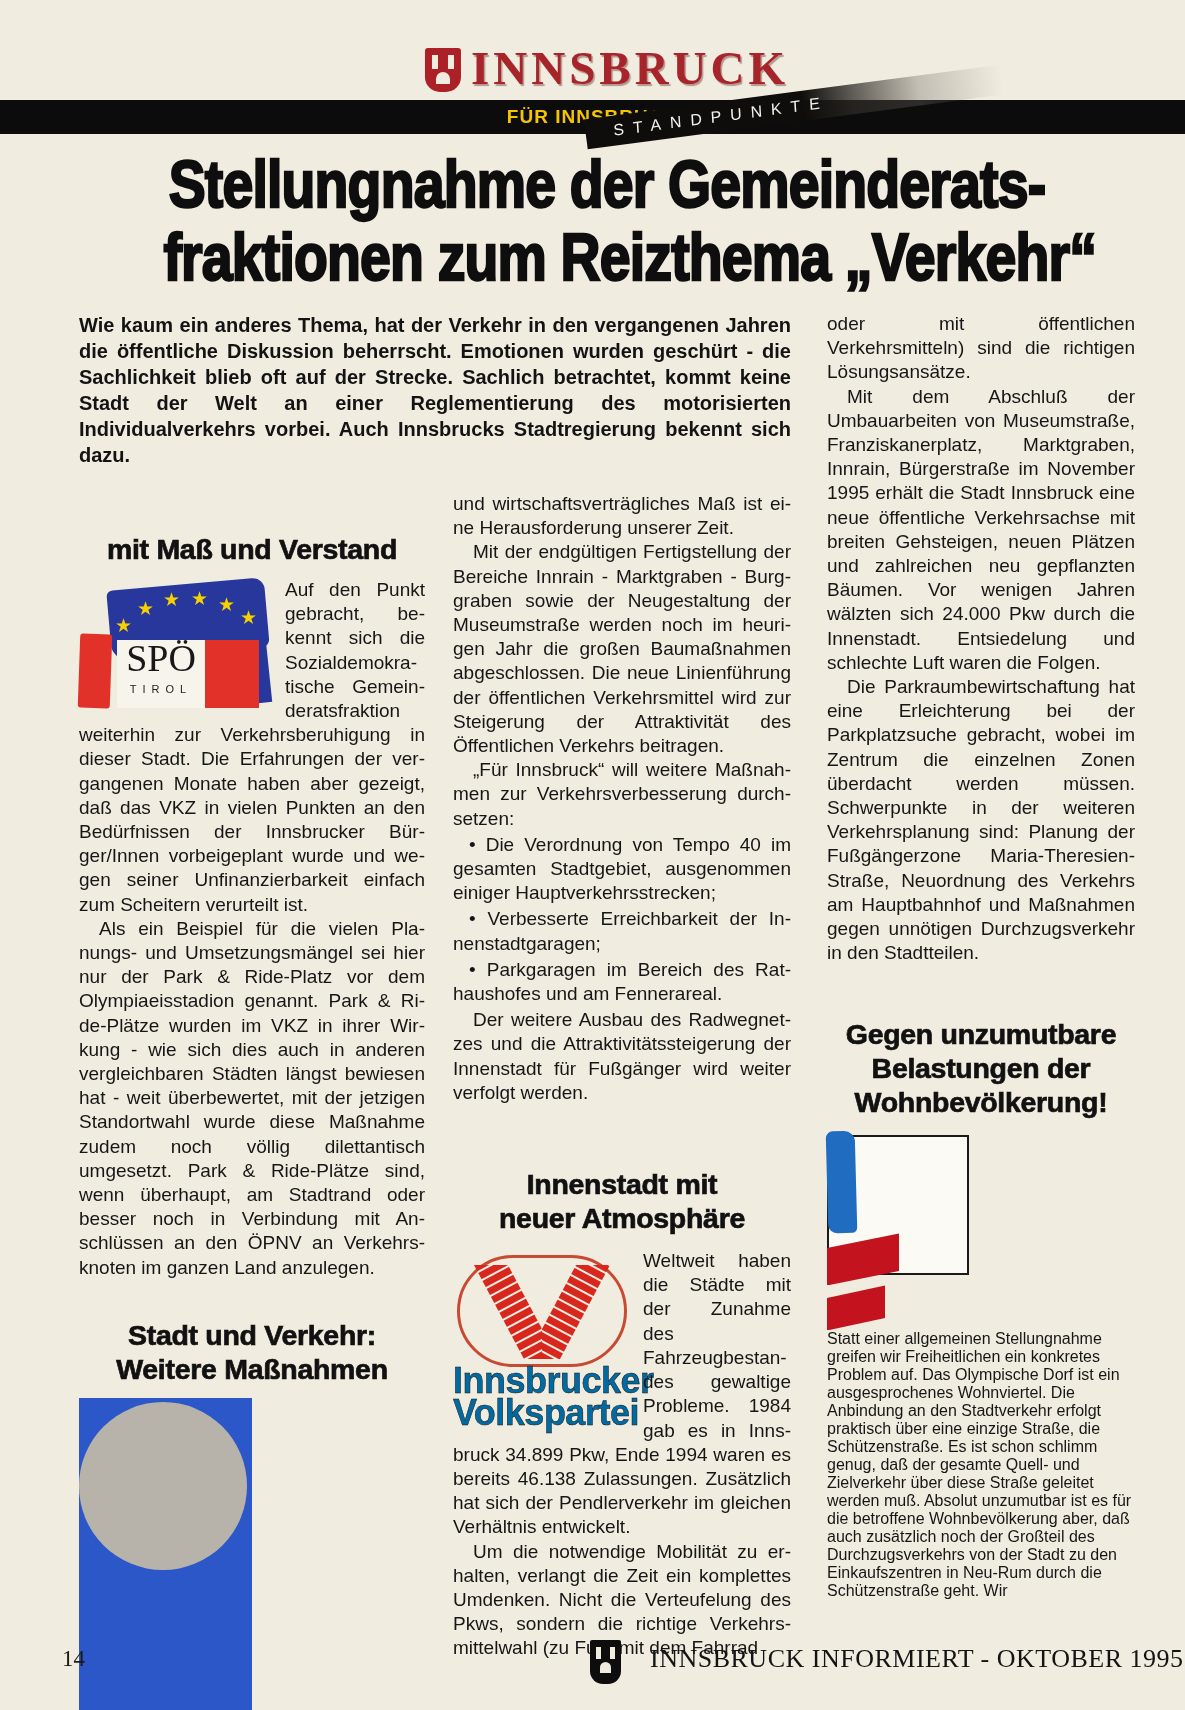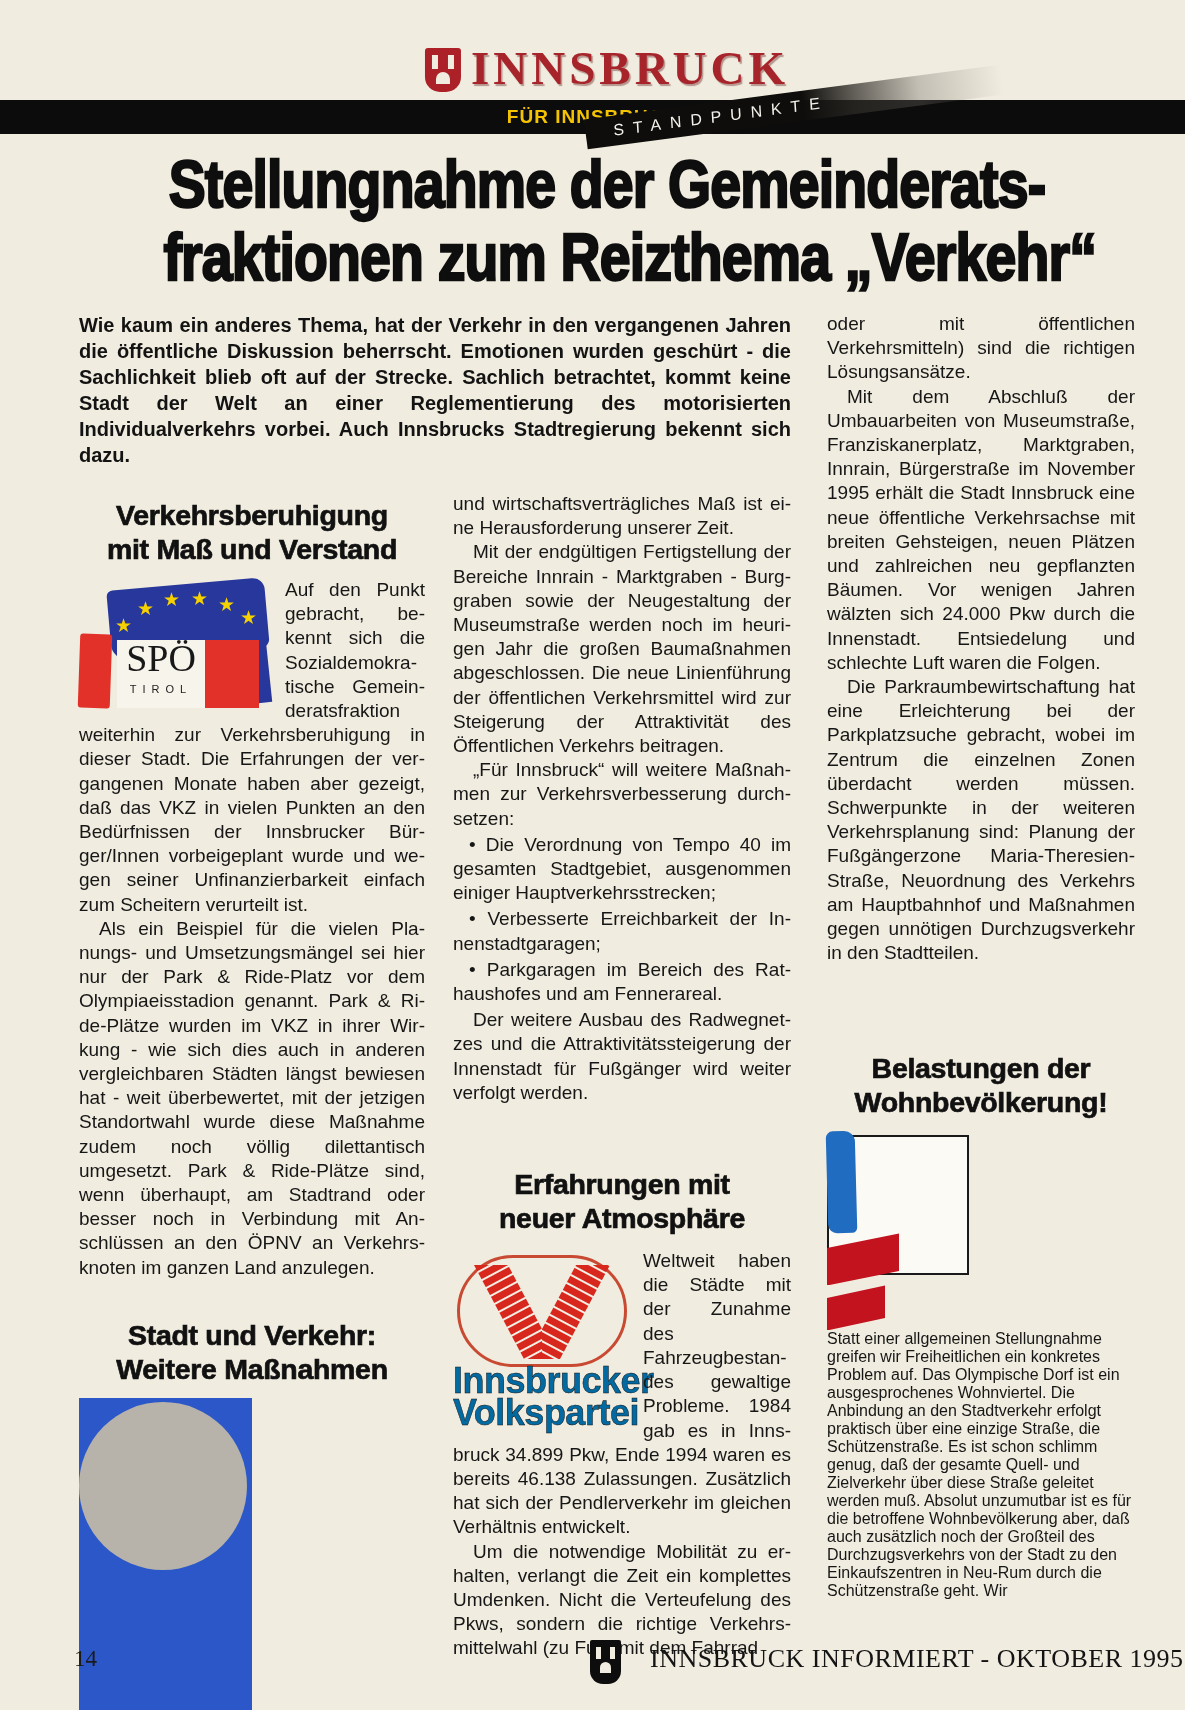--- a/index.html
+++ b/index.html
@@ -79,21 +79,21 @@
   .fpo-logo{float:left;width:142px;height:140px;margin:4px 14px 2px 0;position:relative;
             background:#fbfaf4;border:2.5px solid #1a1a1a;box-sizing:border-box;}
   .fp-blue{left:13px;top:20px;width:29px;height:102px;background:#1f6cc0;
            border-radius:7px 11px 5px 9px;transform:rotate(-1.5deg);}
   .fp-red1{left:52px;top:10px;width:72px;height:52px;background:#c3131f;
            clip-path:polygon(0 28%,100% 0,100% 72%,0 100%);}
   .fp-red2{left:52px;top:66px;width:58px;height:45px;background:#c3131f;
            clip-path:polygon(0 28%,100% 0,100% 72%,0 100%);}
   
   .footer{position:absolute;left:62px;right:50px;top:1640px;height:50px;}
-  .page-num{position:absolute;left:12px;top:6px;font-family:"Liberation Serif",serif;
+  .page-num{position:absolute;left:0;top:6px;font-family:"Liberation Serif",serif;
             font-size:23px;color:#1a1a1a;}
   .footer-shield{position:absolute;left:528px;top:0;width:31px;height:44px;background:#0d0d0d;
                  border-radius:2px 2px 13px 13px;}
   .footer-shield i{position:absolute;background:#f0ecdf;}
   .footer-shield .t1{left:6px;top:7px;width:5px;height:12px;}
   .footer-shield .t2{left:20px;top:7px;width:5px;height:12px;}
   .footer-shield .arch{left:10px;top:22px;width:11px;height:11px;border-radius:6px 6px 0 0;}
   .footer-title{position:absolute;left:588px;top:4px;font-family:"Liberation Serif",serif;
                 font-size:26px;letter-spacing:.5px;color:#141414;white-space:nowrap;}
 </style>
@@ -123,21 +123,21 @@
 
   <div class="content bodytext">
     <div class="leftwrap">
 
       <div class="intro">Wie kaum ein anderes Thema, hat der Verkehr in den vergangenen Jahren die öffentliche Diskussion beherrscht. Emotionen wurden geschürt - die Sachlichkeit blieb oft auf der Strecke. Sachlich betrachtet, kommt keine Stadt der Welt an einer Reglementierung des motorisierten Individualverkehrs vorbei. Auch Innsbrucks Stadtregierung bekennt sich dazu.</div>
 
       <div class="cols">
 
         <div class="col1">
           <h3 class="h-col1a">
-            <span>Verkehrsberuhigung</span><br>
+            <br>
             <span>mit Maß und Verstand</span>
           </h3>
           <p>
             <span class="spoe-logo">
               <span class="sp-blue"></span>
               <span class="sp-blue-tail"></span>
               <span class="sp-star" style="left:36px;top:34px">★</span>
               <span class="sp-star" style="left:58px;top:17px">★</span>
               <span class="sp-star" style="left:84px;top:8px">★</span>
               <span class="sp-star" style="left:112px;top:7px">★</span>
@@ -175,21 +175,21 @@
         <div class="col2">
           <p>und wirtschaftsverträgliches Maß ist ei­ne Herausforderung unserer Zeit.</p>
           <p class="ind">Mit der endgültigen Fertigstellung der Bereiche Innrain - Marktgraben - Burg­graben sowie der Neugestaltung der Museumstraße werden noch im heuri­gen Jahr die großen Baumaßnahmen ab­geschlossen. Die neue Linienführung der öffentlichen Verkehrsmittel wird zur Stei­gerung der Attraktivität des Öffentlichen Verkehrs beitragen.</p>
           <p class="ind">„Für Innsbruck“ will weitere Maßnah­men zur Verkehrsverbesserung durch­setzen:</p>
           <p class="bullet"><span>•</span> <span>Die Verordnung von Tempo 40 im gesamten Stadtgebiet, ausgenommen einiger Hauptverkehrsstrecken;</span></p>
           <p class="bullet"><span>•</span> <span>Verbesserte Erreichbarkeit der In­nenstadtgaragen;</span></p>
           <p class="bullet"><span>•</span> <span>Parkgaragen im Bereich des Rat­haushofes und am Fennerareal.</span></p>
           <p class="ind">Der weitere Ausbau des Radwegnet­zes und die Attraktivitätssteigerung der Innenstadt für Fußgänger wird weiter verfolgt werden.</p>
 
           <h3 class="h-col2">
-            <span>Erfahrungen mit</span><br>
+            <span>Innenstadt mit</span><br>
             <span>neuer Atmosphäre</span>
           </h3>
           <p>
             <span class="vp-logo">
               <span class="vp-oval">
                 <svg width="160" height="104" viewBox="0 0 160 104">
                   <defs>
                     <pattern id="stL" width="9" height="9" patternUnits="userSpaceOnUse" patternTransform="rotate(62)">
                       <rect width="9" height="9" fill="#d8271c"></rect>
                         <rect width="2" height="9" fill="#f4efe4"></rect>
@@ -213,21 +213,21 @@
         </div>
       </div>
     </div>
 
     <div class="col3">
       <p>oder mit öffentlichen Verkehrsmitteln) sind die richtigen Lösungsansätze.</p>
       <p class="ind">Mit dem Abschluß der Umbauarbei­ten von Museumstraße, Franziskaner­platz, Marktgraben, Innrain, Bürger­straße im November 1995 erhält die Stadt Innsbruck eine neue öffentliche Verkehrsachse mit breiten Gehsteigen, neuen Plätzen und zahlreichen neu ge­pflanzten Bäumen. Vor wenigen Jah­ren wälzten sich 24.000 Pkw durch die Innenstadt. Entsiedelung und schlech­te Luft waren die Folgen.</p>
       <p class="ind">Die Parkraumbewirtschaftung hat ei­ne Erleichterung bei der Parkplatzsu­che gebracht, wobei im Zentrum die einzelnen Zonen überdacht werden müssen. Schwerpunkte in der weiteren Verkehrsplanung sind: Planung der Fußgängerzone Maria-Theresien-Straße, Neuordnung des Verkehrs am Hauptbahnhof und Maßnahmen gegen unnötigen Durchzugsverkehr in den Stadtteilen.</p>
 
       <h3 class="h-col3">
-        <br>
+        <span>Gegen unzumutbare</span><br>
         <span>Belastungen der</span><br>
         <span>Wohnbevölkerung!</span>
       </h3>
       <p>
         <span class="fpo-logo">
           </span>
         </p><div class="fp-blue"></div>
           <div class="fp-red1"></div>
           <div class="fp-red2"></div>
         <span>Statt einer allgemei­nen Stellungnahme greifen wir Freiheitli­chen ein konkretes Problem auf. Das Olympische Dorf ist ein ausgesproche­nes Wohnviertel. Die Anbindung an den Stadtverkehr erfolgt praktisch über eine einzige Straße, die Schützen­straße. Es ist schon schlimm genug, daß der gesamte Quell- und Zielver­kehr über diese Straße geleitet werden muß. Absolut unzumutbar ist es für die betroffene Wohnbevölkerung aber, daß auch zusätzlich noch der Großteil des Durchzugsverkehrs von der Stadt zu den Einkaufszentren in Neu-Rum durch die Schützenstraße geht. Wir</span>

